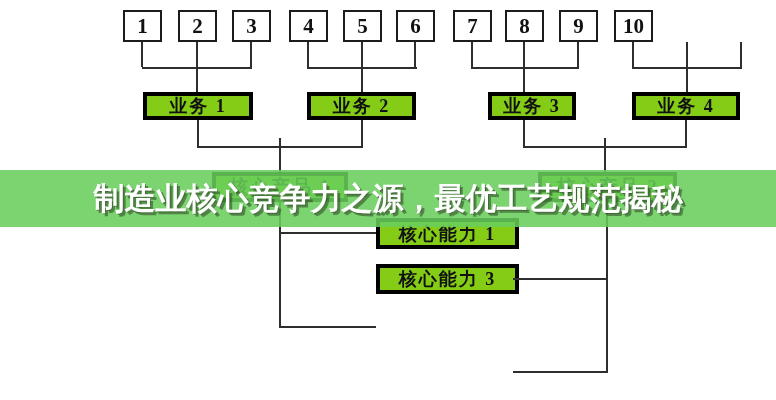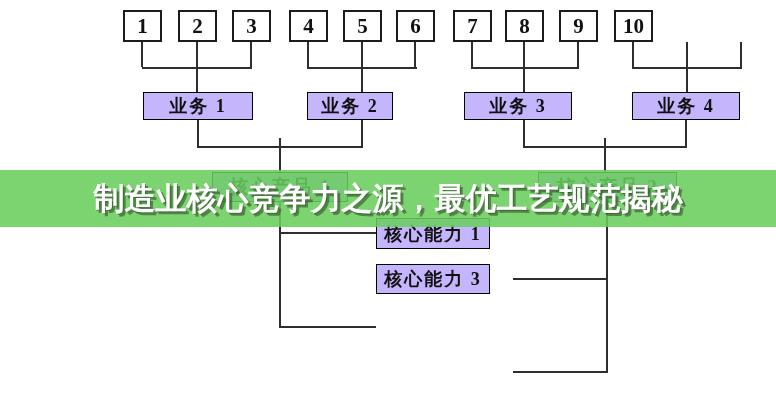--- a/index.html
+++ b/index.html
@@ -11,27 +11,27 @@
     font-family:"Liberation Serif","DejaVu Serif",serif;
   }
   
   .nbox{
     position:absolute;top:10px;width:39px;height:32px;
     border:2px solid #1c1c1c;background:#fff;box-sizing:border-box;
     display:flex;align-items:center;justify-content:center;
     font-size:21px;font-weight:600;color:#111;
   }
   .bizbox,.prodbox,.capbox{
-    position:absolute;border:1px solid #000000;background:#c4b5fd;box-sizing:border-box;
+    position:absolute;border:4px solid #000000;background:#84cc16;box-sizing:border-box;
     display:flex;align-items:center;justify-content:center;
     font-weight:700;color:#111;letter-spacing:2px;
   }
   .bizbox{top:92px;height:28px;font-size:18px;}
   .prodbox{height:30px;font-size:19px;top:172px;}
-  .capbox{left:376px;width:114px;height:30px;font-size:18px;}
+  .capbox{left:376px;width:143px;height:30px;font-size:18px;}
   
   .vline,.hline{position:absolute;background:#2e2e2e;}
   .vline{width:2px;}
   .hline{height:2px;}
   
   .corner-label{
     position:absolute;left:8px;top:17px;
     font-size:20px;font-weight:700;color:#111;letter-spacing:3px;
   }
   
@@ -82,22 +82,22 @@
   <div class="hline" style="left:307px;top:67px;width:110px"></div>
   <div class="hline" style="left:471px;top:67px;width:108px"></div>
   <div class="hline" style="left:632px;top:67px;width:110px"></div>
 
   <div class="vline" style="left:196px;top:67px;height:25px"></div>
   <div class="vline" style="left:361px;top:67px;height:25px"></div>
   <div class="vline" style="left:523px;top:67px;height:25px"></div>
   <div class="vline" style="left:686px;top:67px;height:25px"></div>
 
   <div class="bizbox" style="left:143px;width:110px">业务 1</div>
-  <div class="bizbox" style="left:307px;width:86px">业务 2</div>
-  <div class="bizbox" style="left:464px;width:108px">业务 3</div>
+  <div class="bizbox" style="left:307px;width:109px">业务 2</div>
+  <div class="bizbox" style="left:488px;width:88px">业务 3</div>
   <div class="bizbox" style="left:632px;width:108px">业务 4</div>
 
   <div class="vline" style="left:197px;top:120px;height:26px"></div>
   <div class="vline" style="left:361px;top:120px;height:26px"></div>
   <div class="vline" style="left:523px;top:120px;height:26px"></div>
   <div class="vline" style="left:685px;top:120px;height:26px"></div>
 
   <div class="hline" style="left:197px;top:146px;width:166px"></div>
   <div class="hline" style="left:523px;top:146px;width:164px"></div>
 

